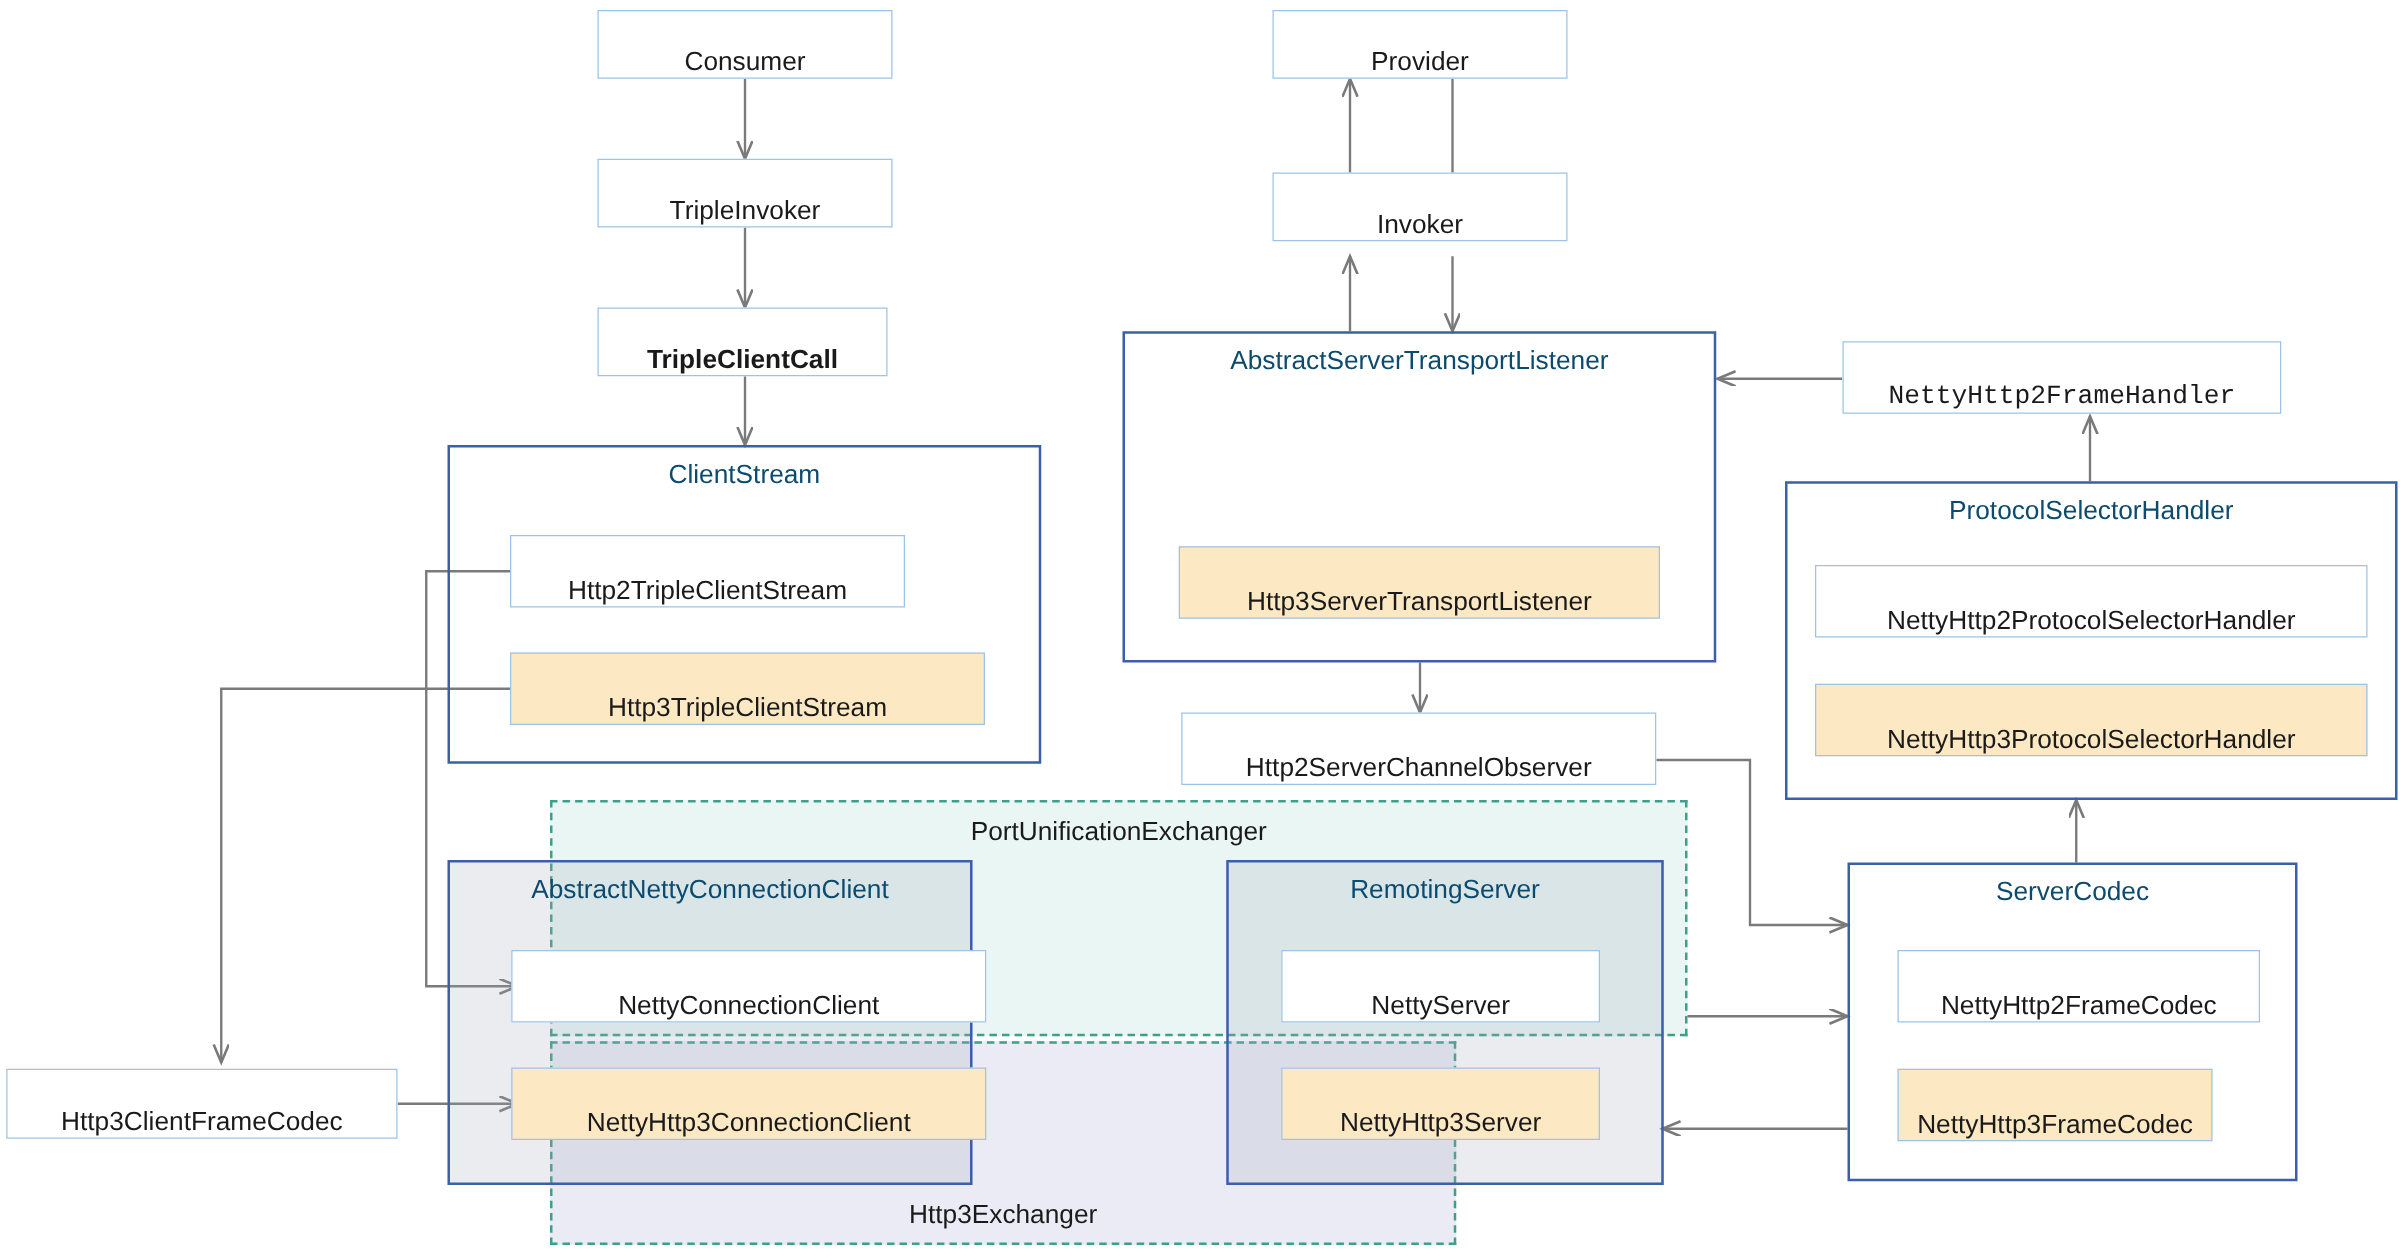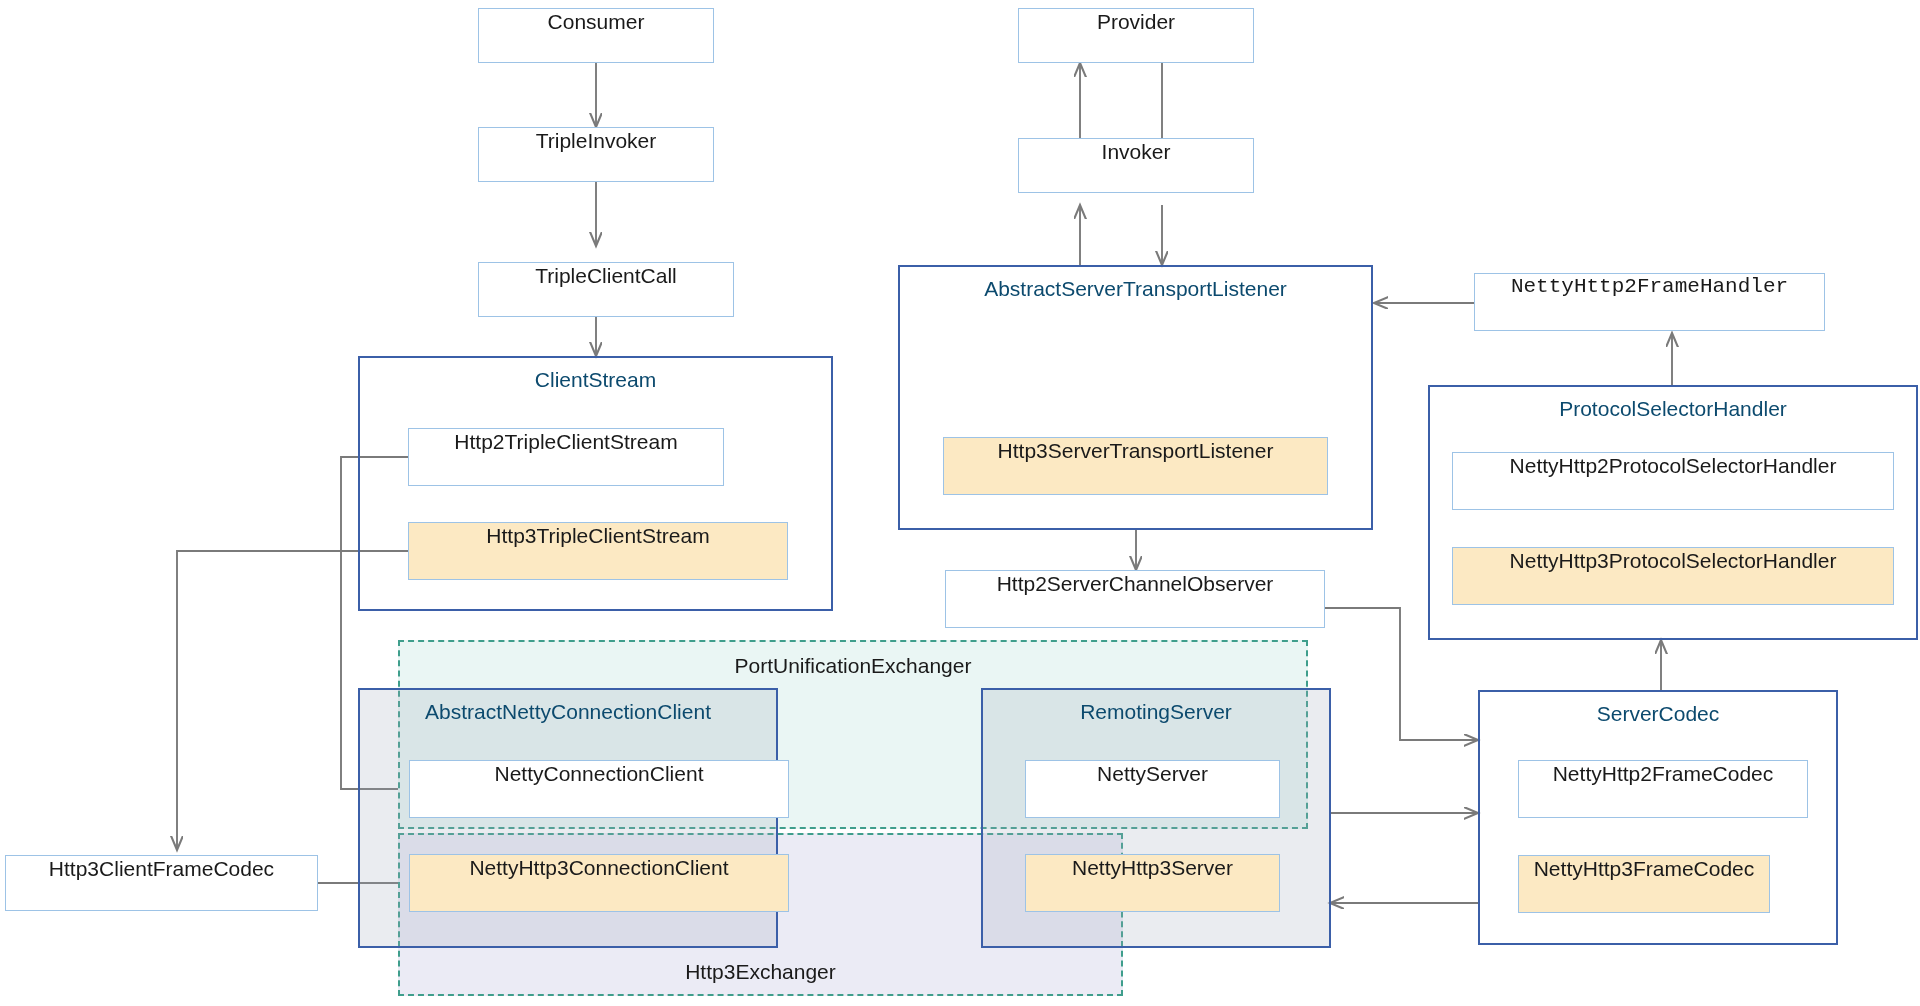--- a/index.html
+++ b/index.html
@@ -16,21 +16,21 @@
     width: 1920px;
     height: 1006px;
     background: #ffffff;
     overflow: hidden;
   }
   
   .node {
     position: absolute;
     box-sizing: border-box;
     display: flex;
-    align-items: flex-start;
+    align-items: flex-end;
     justify-content: center;
     text-align: center;
     color: #1a1a1a;
     line-height: 1.2;
     white-space: nowrap;
   }
   
   .leaf {
     border: 1.6px solid #9dc3e6;
     background: #ffffff;
@@ -56,20 +56,21 @@
     text-align: center;
     font-size: 21px;
     color: #0c4a6e;
     white-space: nowrap;
   }
   
   .region {
     position: absolute;
     box-sizing: border-box;
     border: 2.4px dashed #3f9e8c;
+    margin-left: 42px;
   }
   .region .reg-label {
     position: absolute;
     font-size: 21px;
     color: #1a1a1a;
     white-space: nowrap;
   }
   .region.pu {
     background: #eaf6f4;
   }
@@ -149,21 +150,21 @@
   </svg>
 
   <div class="node leaf" style="left:478px; top:8px; width:236px; height:55px;">
     <span>Consumer</span>
   </div>
 
   <div class="node leaf" style="left:478px; top:127px; width:236px; height:55px;">
     <span>TripleInvoker</span>
   </div>
 
-  <div class="node leaf" style="left:478px; top:262px; width:256px; height:55px;">
+  <div class="node leaf" style="left:478px; top:246px; width:232px; height:55px;font-weight:bold;">
     <span>TripleClientCall</span>
   </div>
 
   <div class="group" style="left:358px; top:356px; width:475px; height:255px;">
     <div class="grp-label">ClientStream</div>
   </div>
   <div class="node leaf" style="left:408px; top:428px; width:316px; height:58px;">
     <span>Http2TripleClientStream</span>
   </div>
   <div class="node leaf hl" style="left:408px; top:522px; width:380px; height:58px;">

